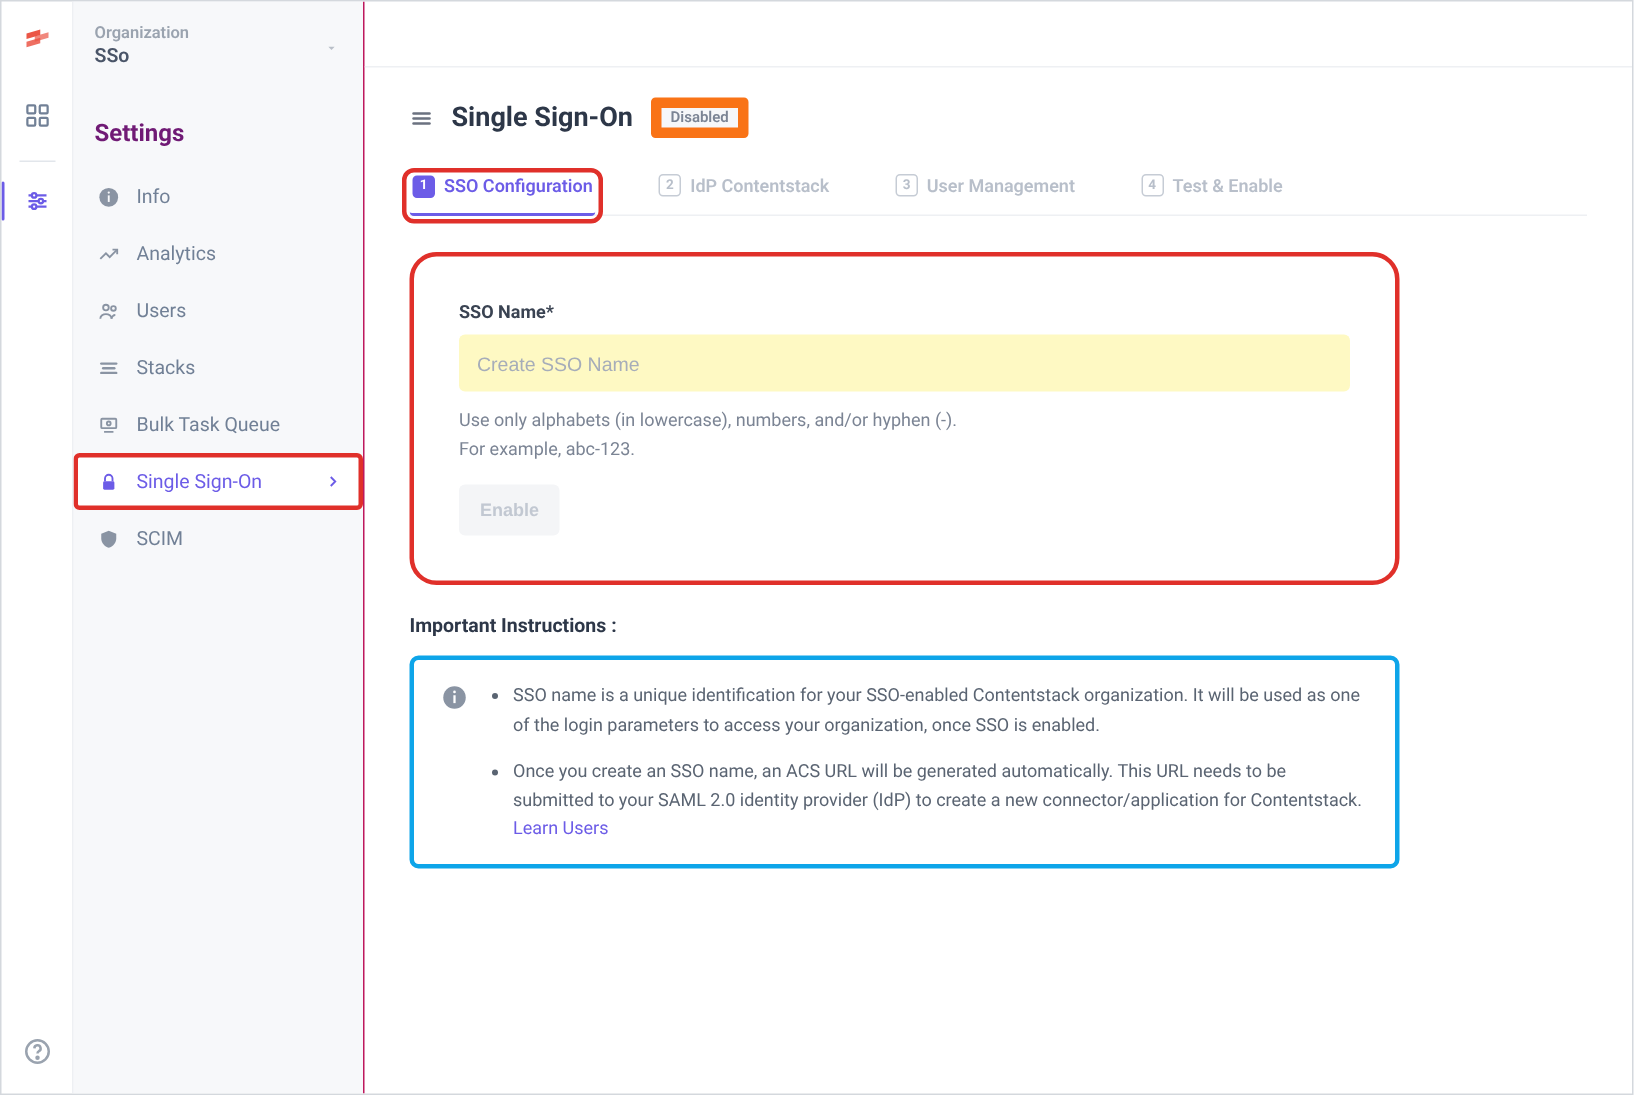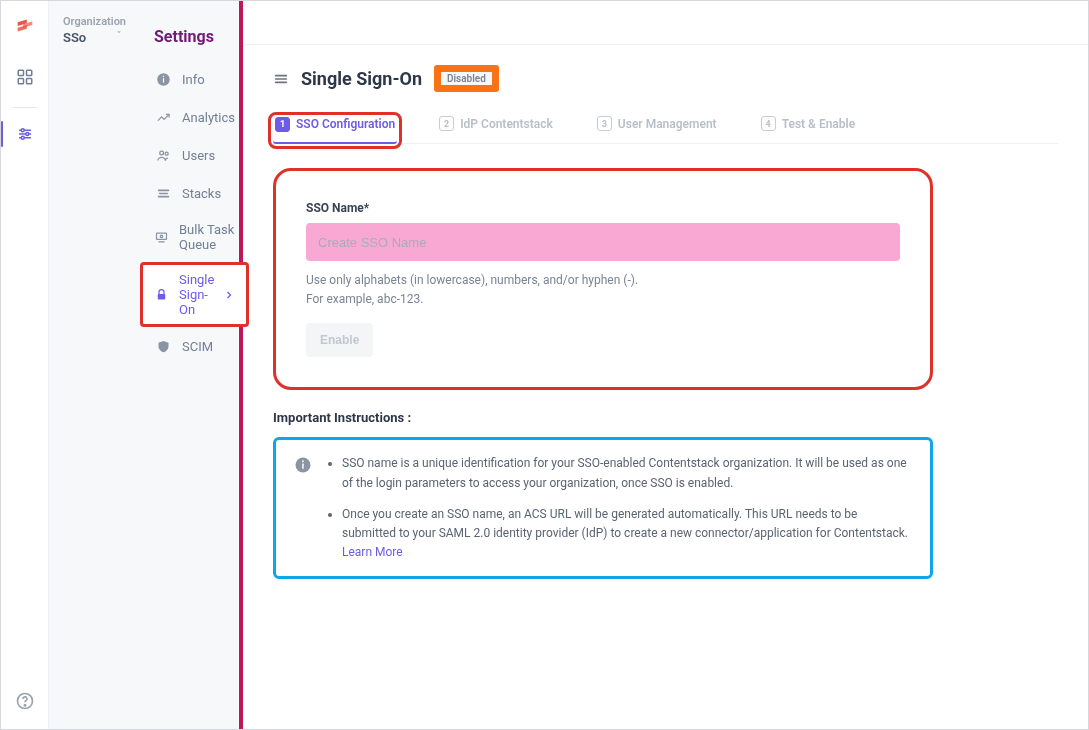--- a/index.html
+++ b/index.html
@@ -67,23 +67,23 @@
     bottom: 18px;
     left: 50%;
     transform: translateX(-50%);
     color: #9aa3af;
   }
 
   
   .sidebar {
     width: 194px;
     background: #f7f8fa;
-    border-right: 4px solid #be185d;
-    display: flex;
-    flex-direction: row;
+    border-right: 1px solid #be185d;
+    display: flex;
+    flex-direction: column;
   }
   .org-switch {
     padding: 14px 14px 8px 14px;
     position: relative;
   }
   .org-label {
     font-size: 11px;
     color: #9aa3af;
     font-weight: 600;
     margin-bottom: 2px;
@@ -234,21 +234,21 @@
   .field-label {
     font-size: 12px;
     font-weight: 700;
     color: #3a4352;
     margin-bottom: 8px;
   }
   .text-input {
     width: 100%;
     height: 38px;
     border: none;
-    background: #f9a8d4;
+    background: #fef9c3;
     border-radius: 4px;
     padding: 0 12px;
     font-size: 13px;
     color: #4a5568;
     margin-bottom: 10px;
   }
   .text-input::placeholder { color: #a6adb9; }
   .helper {
     font-size: 12px;
     color: #7b8494;
@@ -496,19 +496,19 @@
         <span class="info-icon">
           <svg width="18" height="18" viewBox="0 0 24 24" fill="currentColor">
               <circle cx="12" cy="12" r="10"></circle>
               <rect x="11" y="10" width="2" height="7" fill="#fff"></rect>
               <circle cx="12" cy="7" r="1.2" fill="#fff"></circle>
             </svg>
         </span>
         <ul class="info-list">
           <li>SSO name is a unique identification for your SSO-enabled Contentstack organization. It will be used as one of the login parameters to access your organization, once SSO is enabled.</li>
           <li>
-            <span>Once you create an SSO name, an ACS URL will be generated automatically. This URL needs to be submitted to your SAML 2.0 identity provider (IdP) to create a new connector/application for Contentstack. </span><a class="link">Learn More</a>
+            <span>Once you create an SSO name, an ACS URL will be generated automatically. This URL needs to be submitted to your SAML 2.0 identity provider (IdP) to create a new connector/application for Contentstack. </span><a class="link">Learn Users</a>
           </li>
         </ul>
       </div>
     </div>
   </div>
 </div>
 
 </body></html>

